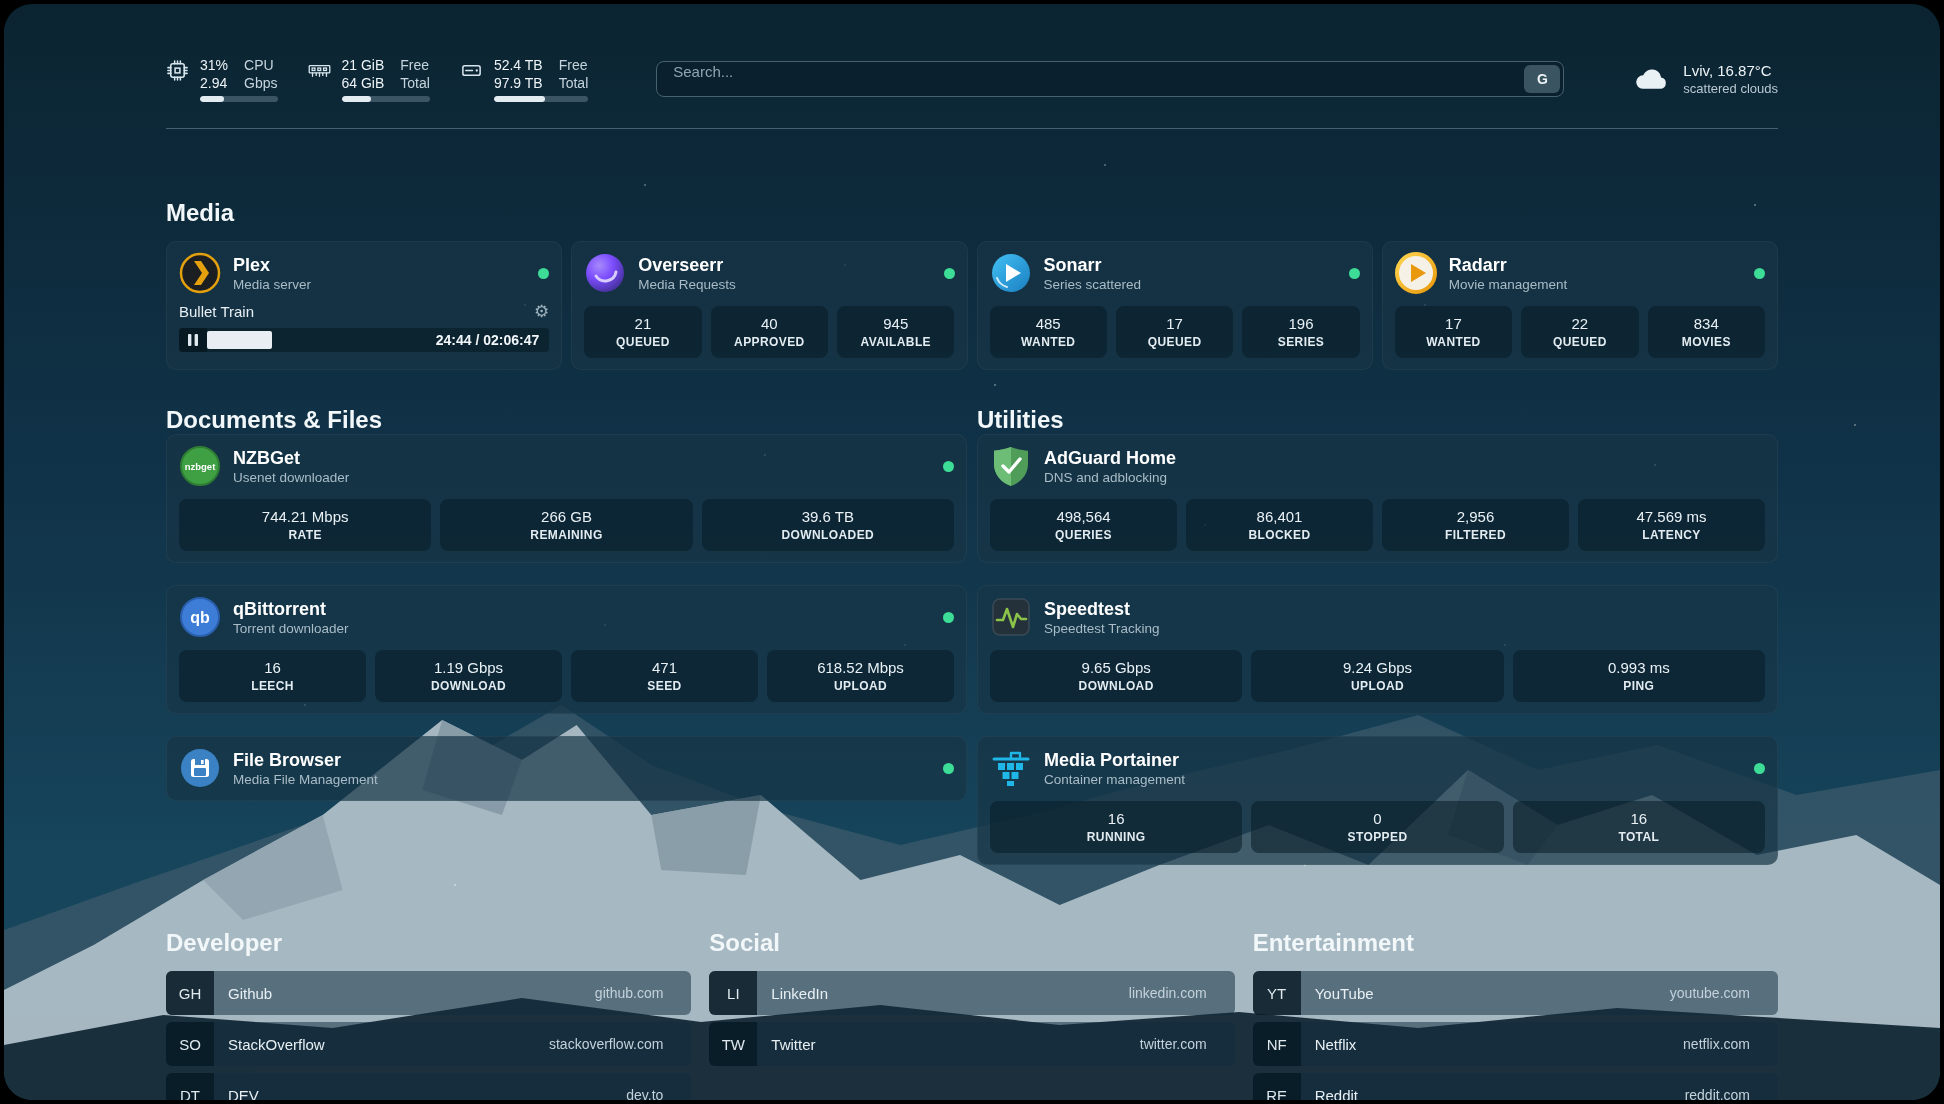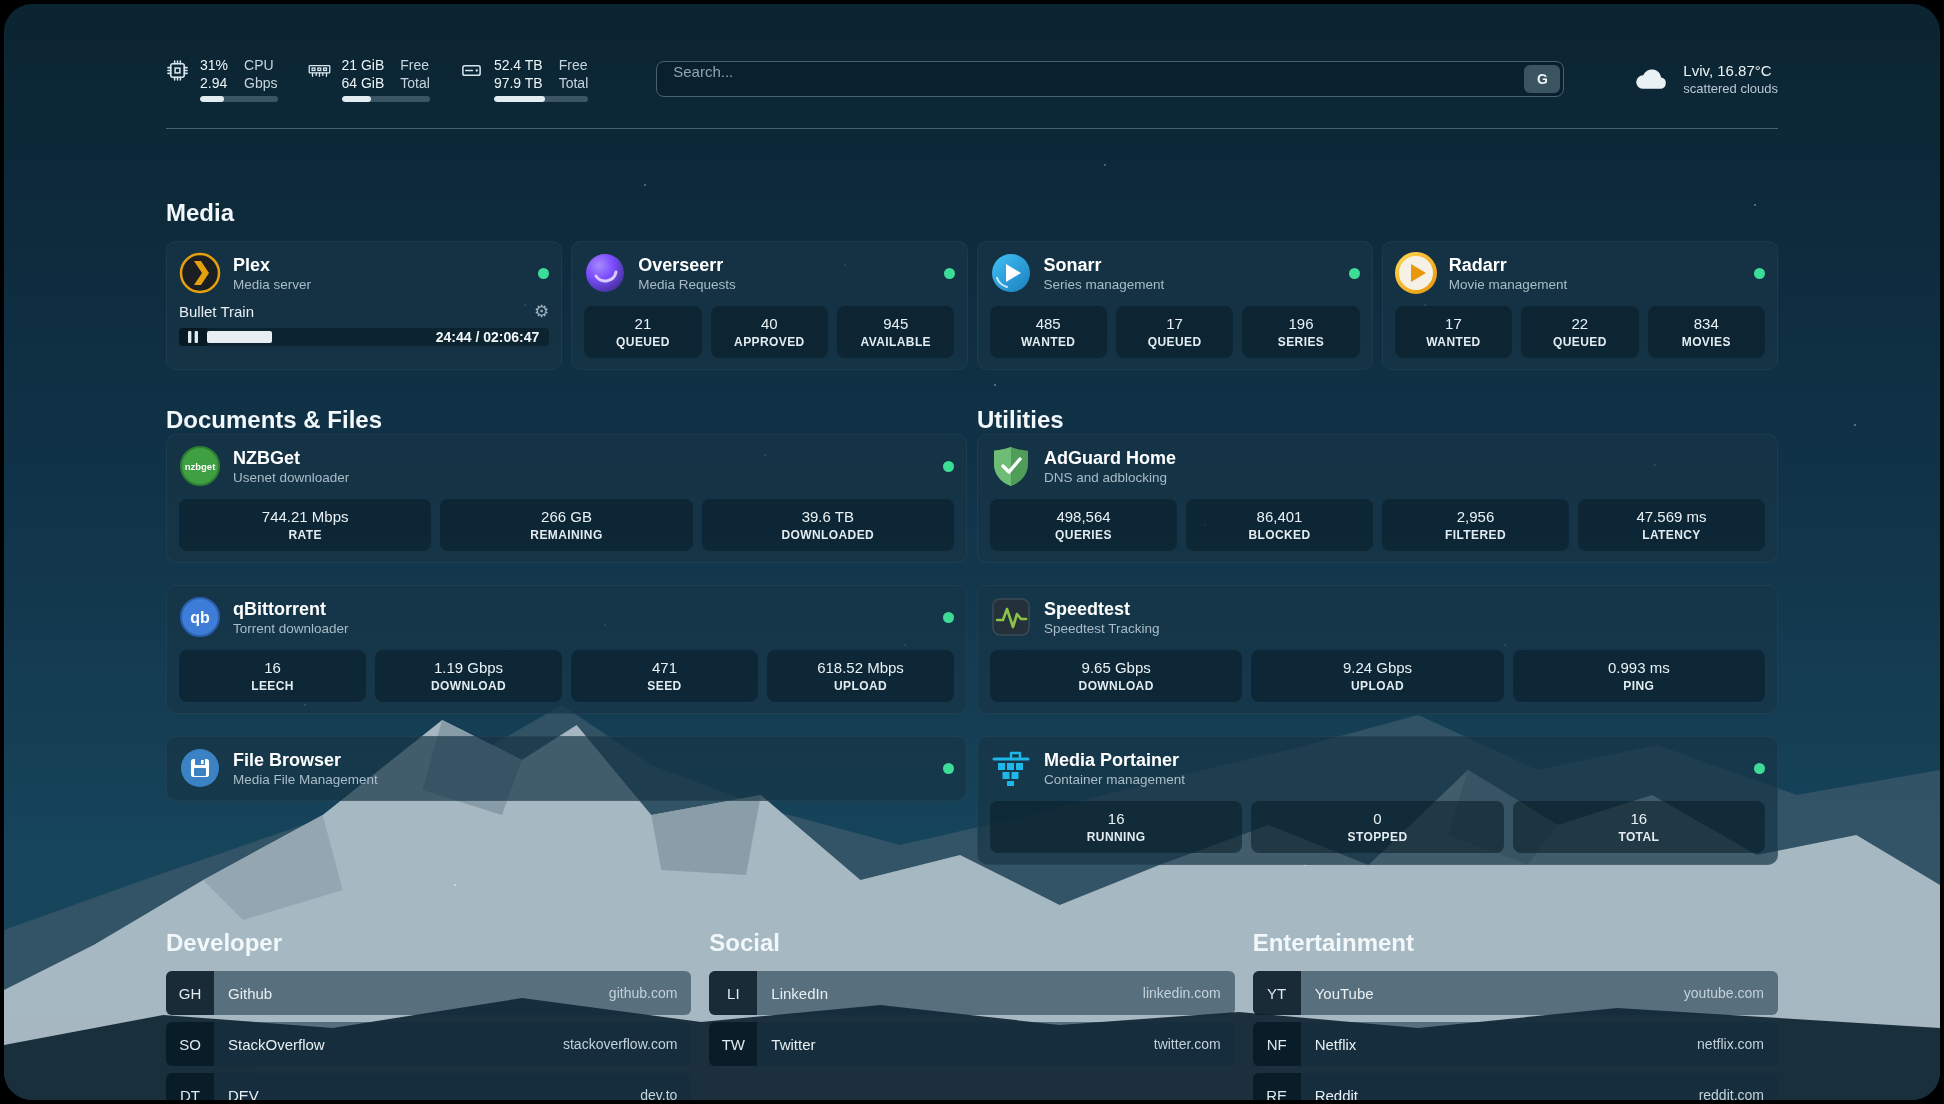--- a/index.html
+++ b/index.html
@@ -60,37 +60,37 @@
 
   .stats { display:grid; grid-auto-flow:column; grid-auto-columns:1fr; gap:9px; margin-top:12px; }
   .stat { background:rgba(8,27,39,.55); border-radius:8px; height:52px; display:flex; flex-direction:column; align-items:center; justify-content:center; gap:3px; }
   .stat-val { font-size:15px; color:#e9f1f5; }
   .stat-lbl { font-size:12px; font-weight:700; color:#e3ecf1; letter-spacing:.4px; }
 
   
   .np-row { display:flex; align-items:center; margin-top:9px; }
   .np-title { font-size:15px; color:#e8f0f4; }
   .gear { margin-left:auto; font-size:17px; color:#9db1bc; line-height:1; background:none; border:none; cursor:pointer; }
-  .player-bar { position:relative; margin-top:8px; height:18px; background:rgba(9,28,40,.7); border-radius:4px; display:flex; align-items:center; overflow:hidden; }
+  .player-bar { position:relative; margin-top:8px; height:24px; background:rgba(9,28,40,.7); border-radius:4px; display:flex; align-items:center; overflow:hidden; }
   .pause-btn { width:28px; height:100%; display:flex; align-items:center; justify-content:center; background:rgba(5,18,27,.6); border:none; cursor:pointer; flex:0 0 28px; z-index:1; }
   .player-track { position:absolute; left:28px; right:0; top:0; bottom:0; }
   .player-fill { position:absolute; left:0; top:3px; bottom:3px; background:#e8eef1; border-radius:2px; }
   .player-time { margin-left:auto; z-index:1; padding-right:10px; font-size:14px; font-weight:700; color:#f2f7f9; }
 
   .two-col { display:grid; grid-template-columns:1fr 1fr; gap:10px; margin-top:36px; }
   .col-stack { display:flex; flex-direction:column; gap:22px; }
 
   
   .bm-section { display:grid; grid-template-columns:repeat(3,1fr); gap:18px; margin-top:64px; }
   .bm-list { display:flex; flex-direction:column; gap:7px; margin-top:14px; }
   .bm-row { display:flex; align-items:stretch; height:44px; background:rgba(18,45,62,.52); border-radius:6px; overflow:hidden; cursor:pointer; }
   .bm-abbr { width:48px; flex:0 0 48px; background:rgba(7,24,35,.78); display:flex; align-items:center; justify-content:center;
     font-size:15px; color:#dfe9ee; }
   .bm-name { align-self:center; padding-left:14px; font-size:15px; color:#e8f0f4; }
-  .bm-url { margin-left:auto; align-self:center; padding-right:14px; font-size:14px; color:#c3d2da; }
+  .bm-url { margin-left:auto; align-self:center; padding-right:28px; font-size:14px; color:#c3d2da; }
 
   svg text { font-family:"Liberation Sans","DejaVu Sans",sans-serif; }
 </style>
 </head>
 <body>
 
 <div class="frame">
 
   <svg class="mountains" viewBox="0 0 1944 470" preserveAspectRatio="none">
     <polygon fill="#3c5a6a" opacity="0.8" points="0,300 140,250 300,195 430,150 560,75 650,135 770,180 900,215 1030,185 1160,150 1290,120 1420,85 1540,140 1660,115 1800,165 1944,140 1944,470 0,470"></polygon>
@@ -263,21 +263,21 @@
                     <stop offset="100%" stop-color="#1a7fc0"></stop>
                   </linearGradient>
                 </defs>
               <circle cx="21" cy="21" r="19" fill="url(#sng)"></circle>
               <path d="M16 12 L31 21 L16 30 Z" fill="#ffffff"></path>
               <path d="M7 26 a15 15 0 0 0 10 9" fill="none" stroke="#ffffff" stroke-width="2" stroke-linecap="round" opacity=".8"></path>
             </svg>
           </span>
           <div class="svc-meta">
             <div class="svc-name">Sonarr</div>
-            <div class="svc-desc">Series management</div>
+            <div class="svc-desc">Series scattered</div>
           </div>
           <span class="dot"></span>
         </div>
         <div class="stats">
           <div class="stat">
               <div class="stat-val">485</div>
               <div class="stat-lbl">WANTED</div>
             </div>
           <div class="stat">
               <div class="stat-val">17</div>

